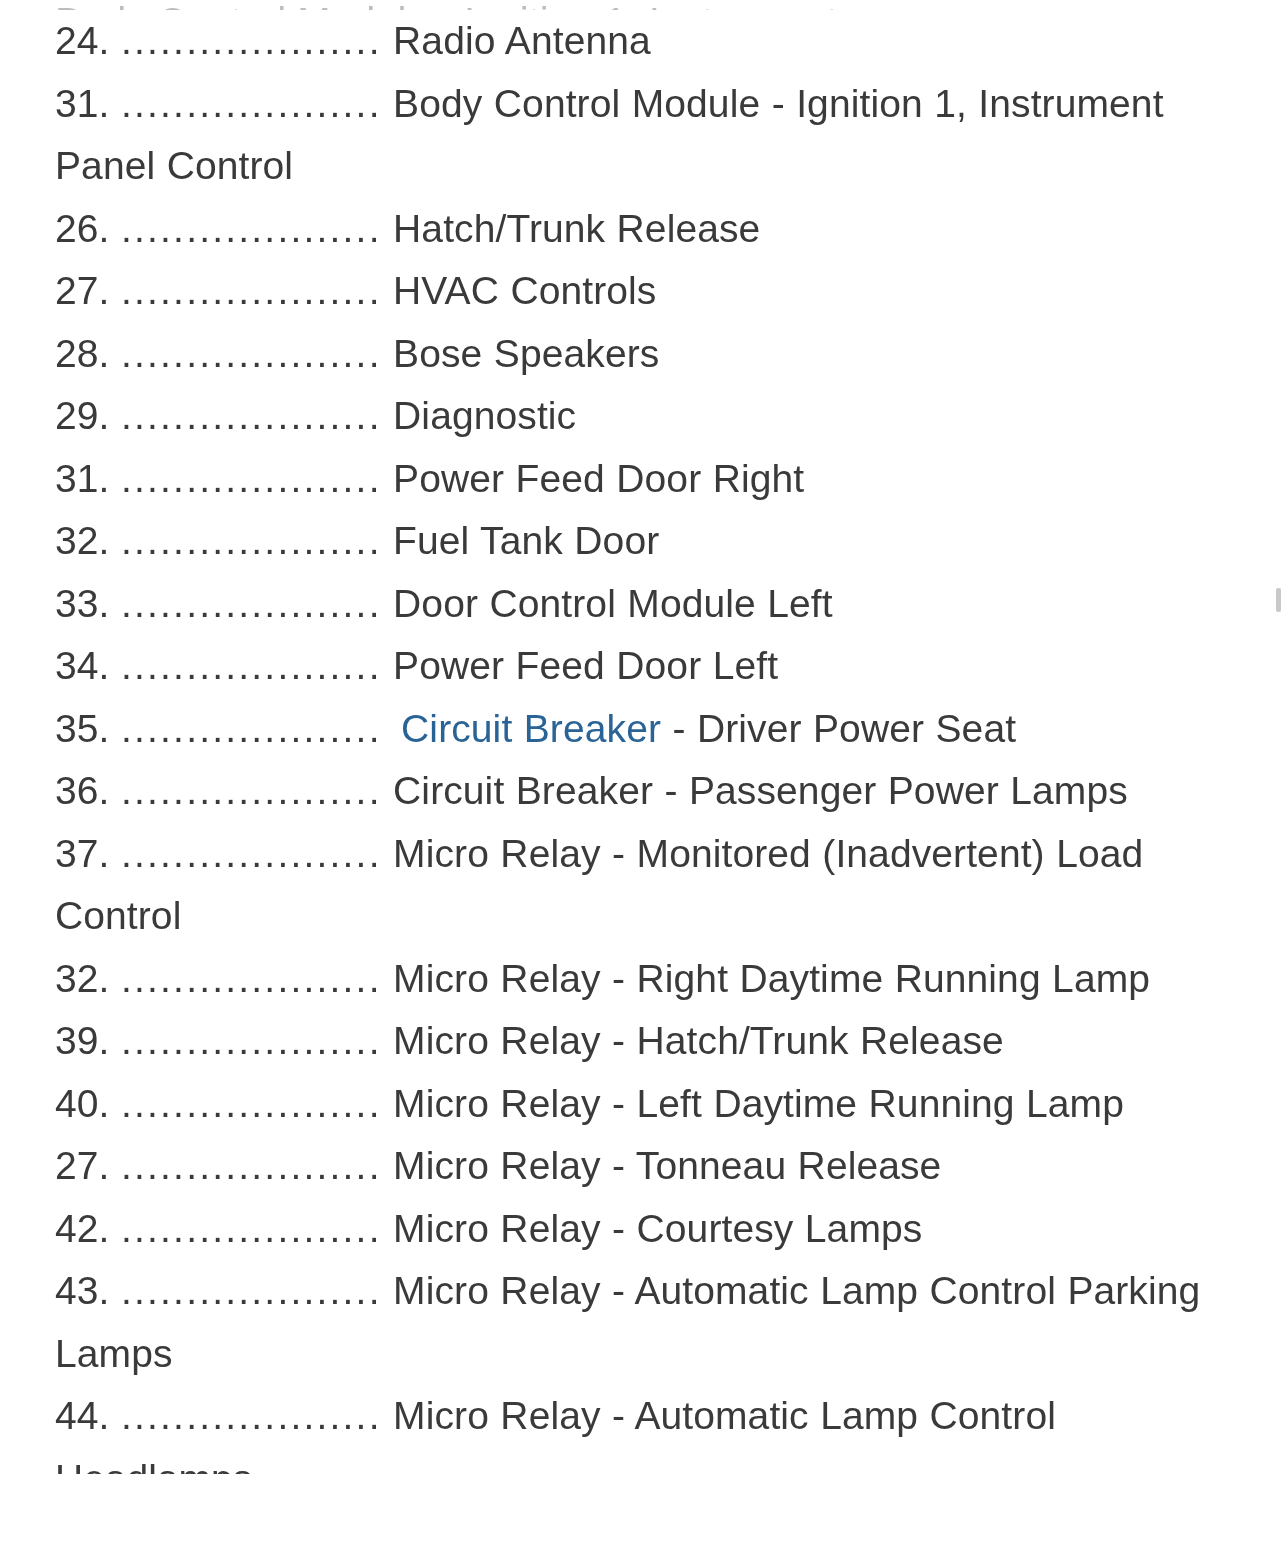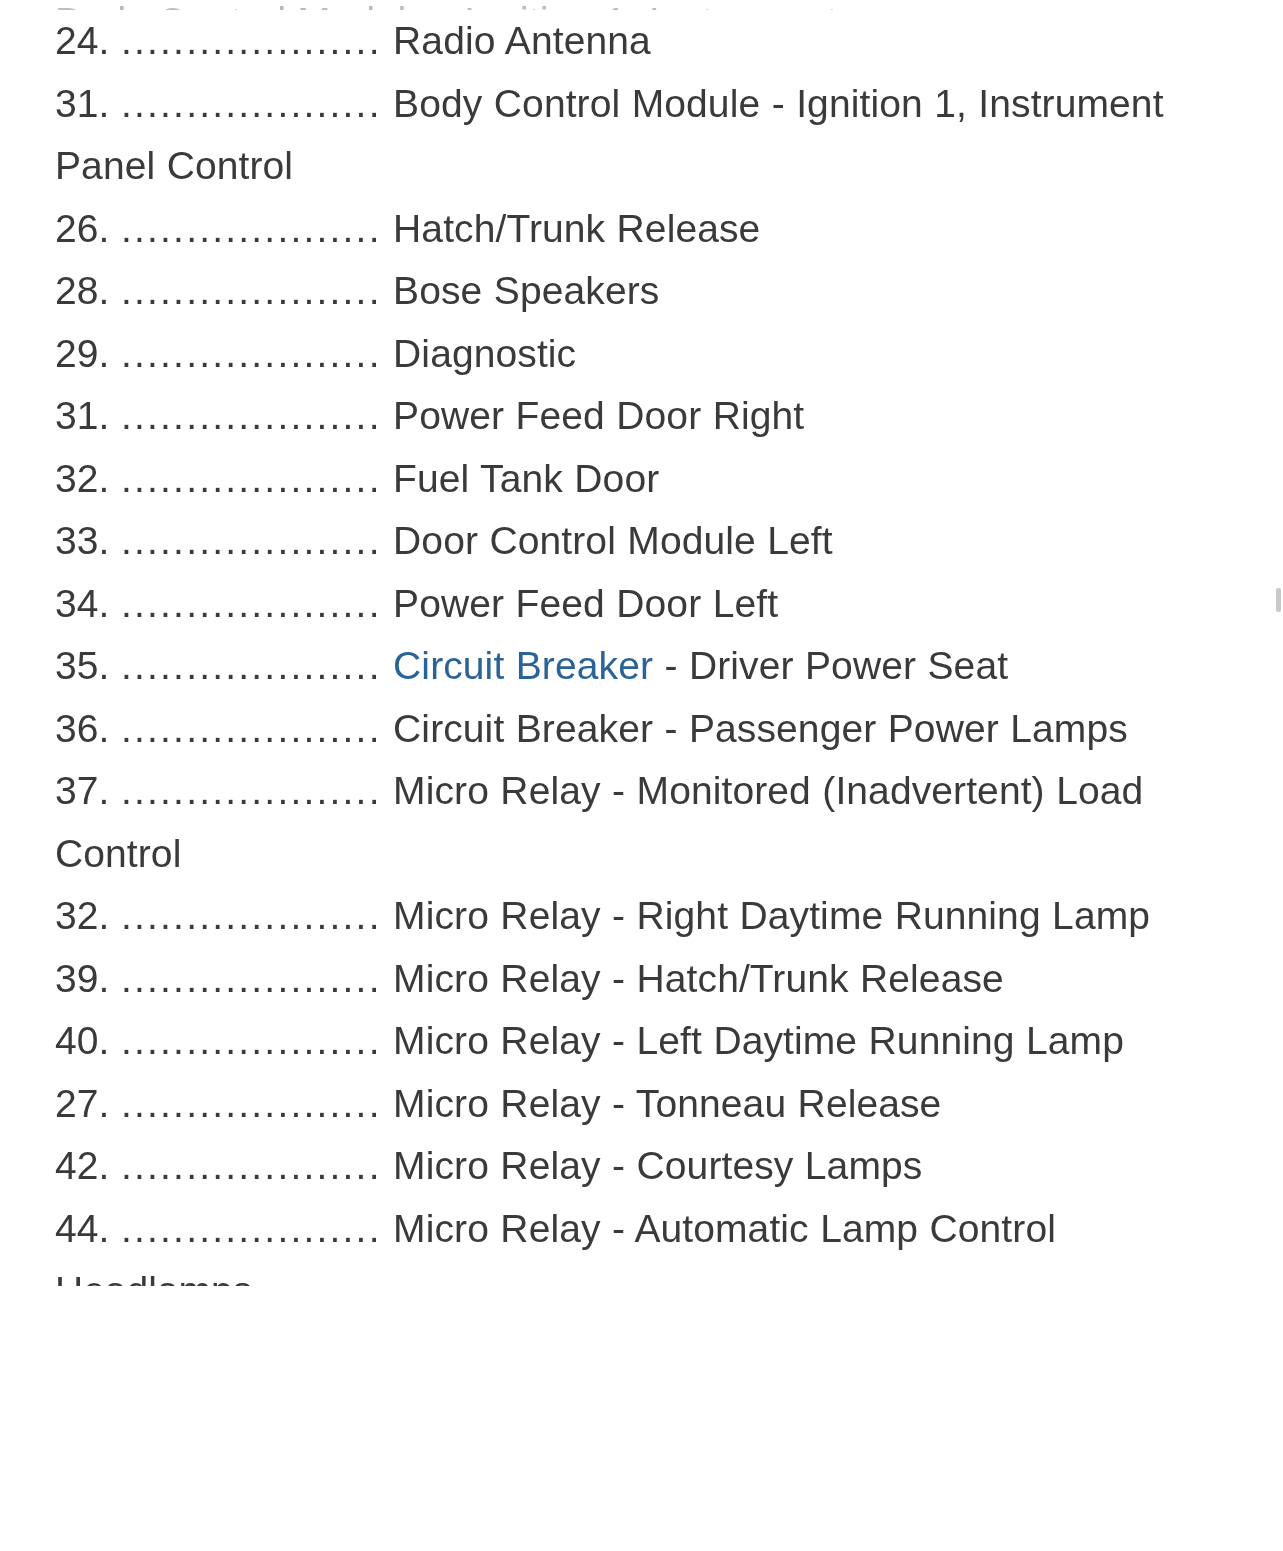--- a/index.html
+++ b/index.html
@@ -51,20 +51,21 @@
   .dots {
     display: inline;
     letter-spacing: 2.2px;
     color: #3a3a3a;
   }
   .desc {
     display: inline;
   }
   .link {
     color: #2a6496;
+    margin-left: 8px;
   }
   .scroll-tick {
     position: absolute;
     right: 2px;
     top: 588px;
     width: 5px;
     height: 24px;
     background: #c9c9c9;
     border-radius: 2px;
   }
@@ -80,33 +81,35 @@
 <body>
 
 <div class="page">
 
   <div class="clipped-top">Body Control Module - Ignition 1, Instrument</div>
 
   <ul class="fuse-list" id="fuse-list">
       <li class="fuse-item"><span class="num">24.</span> <span class="dots">....................</span> <span class="desc">Radio Antenna</span></li>
       <li class="fuse-item"><span class="num">31.</span> <span class="dots">....................</span> <span class="desc">Body Control Module - Ignition 1, Instrument Panel Control</span></li>
       <li class="fuse-item"><span class="num">26.</span> <span class="dots">....................</span> <span class="desc">Hatch/Trunk Release</span></li>
+      <li class="fuse-item"><span class="num">27.</span> <span class="dots">....................</span> <span class="desc">HVAC Controls</span></li>
       <li class="fuse-item"><span class="num">28.</span> <span class="dots">....................</span> <span class="desc">Bose Speakers</span></li>
       <li class="fuse-item"><span class="num">29.</span> <span class="dots">....................</span> <span class="desc">Diagnostic</span></li>
       <li class="fuse-item"><span class="num">31.</span> <span class="dots">....................</span> <span class="desc">Power Feed Door Right</span></li>
       <li class="fuse-item"><span class="num">32.</span> <span class="dots">....................</span> <span class="desc">Fuel Tank Door</span></li>
       <li class="fuse-item"><span class="num">33.</span> <span class="dots">....................</span> <span class="desc">Door Control Module Left</span></li>
       <li class="fuse-item"><span class="num">34.</span> <span class="dots">....................</span> <span class="desc">Power Feed Door Left</span></li>
       <li class="fuse-item"><span class="num">35.</span> <span class="dots">....................</span> <span class="link">Circuit Breaker</span><span class="desc"> - Driver Power Seat</span></li>
       <li class="fuse-item"><span class="num">36.</span> <span class="dots">....................</span> <span class="desc">Circuit Breaker - Passenger Power Lamps</span></li>
       <li class="fuse-item"><span class="num">37.</span> <span class="dots">....................</span> <span class="desc">Micro Relay - Monitored (Inadvertent) Load Control</span></li>
       <li class="fuse-item"><span class="num">32.</span> <span class="dots">....................</span> <span class="desc">Micro Relay - Right Daytime Running Lamp</span></li>
       <li class="fuse-item"><span class="num">39.</span> <span class="dots">....................</span> <span class="desc">Micro Relay - Hatch/Trunk Release</span></li>
       <li class="fuse-item"><span class="num">40.</span> <span class="dots">....................</span> <span class="desc">Micro Relay - Left Daytime Running Lamp</span></li>
       <li class="fuse-item"><span class="num">27.</span> <span class="dots">....................</span> <span class="desc">Micro Relay - Tonneau Release</span></li>
       <li class="fuse-item"><span class="num">42.</span> <span class="dots">....................</span> <span class="desc">Micro Relay - Courtesy Lamps</span></li>
+      <li class="fuse-item"><span class="num">43.</span> <span class="dots">....................</span> <span class="desc">Micro Relay - Automatic Lamp Control Parking Lamps</span></li>
       <li class="fuse-item"><span class="num">44.</span> <span class="dots">....................</span> <span class="desc">Micro Relay - Automatic Lamp Control</span></li>
     </ul>
 
   <div class="bottom-clip">Headlamps</div>
 
   <div class="scroll-tick"></div>
 </div>
 
 </body></html>

